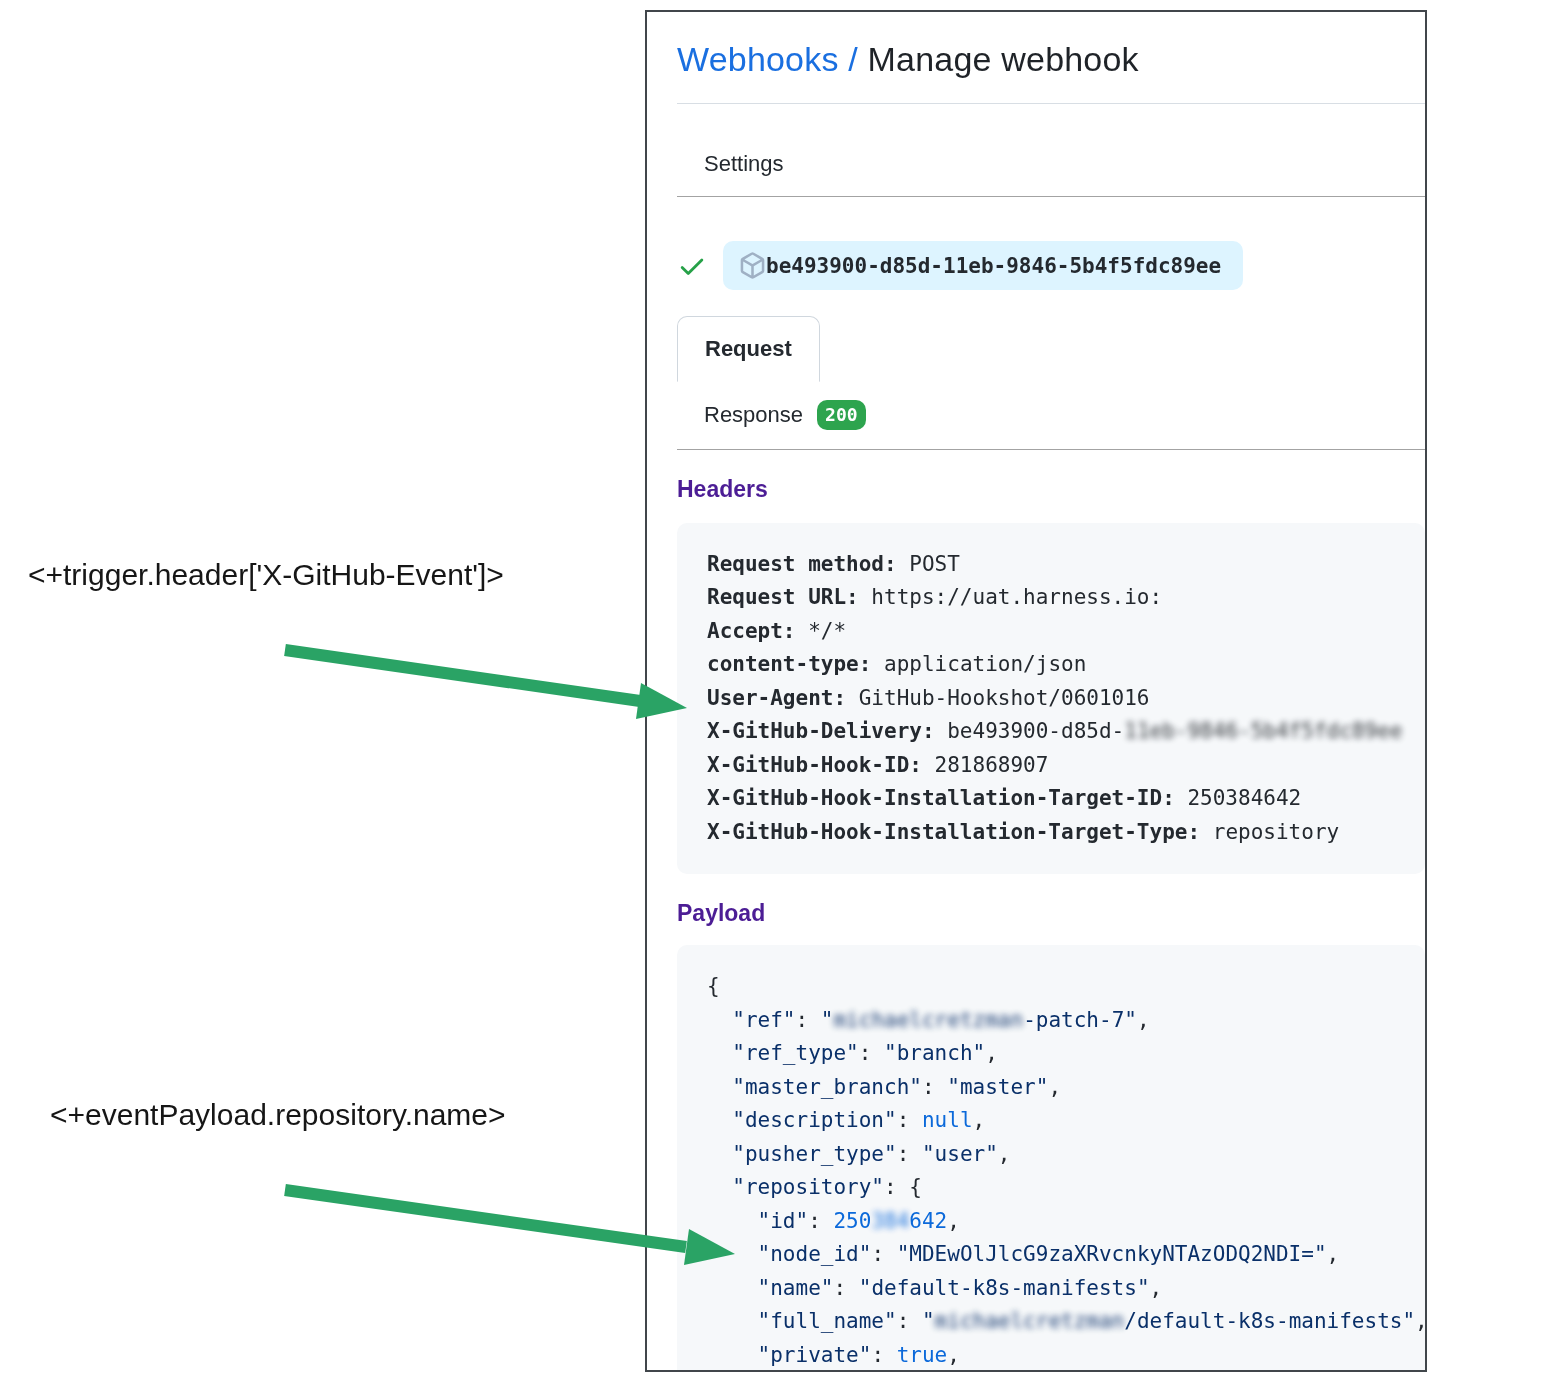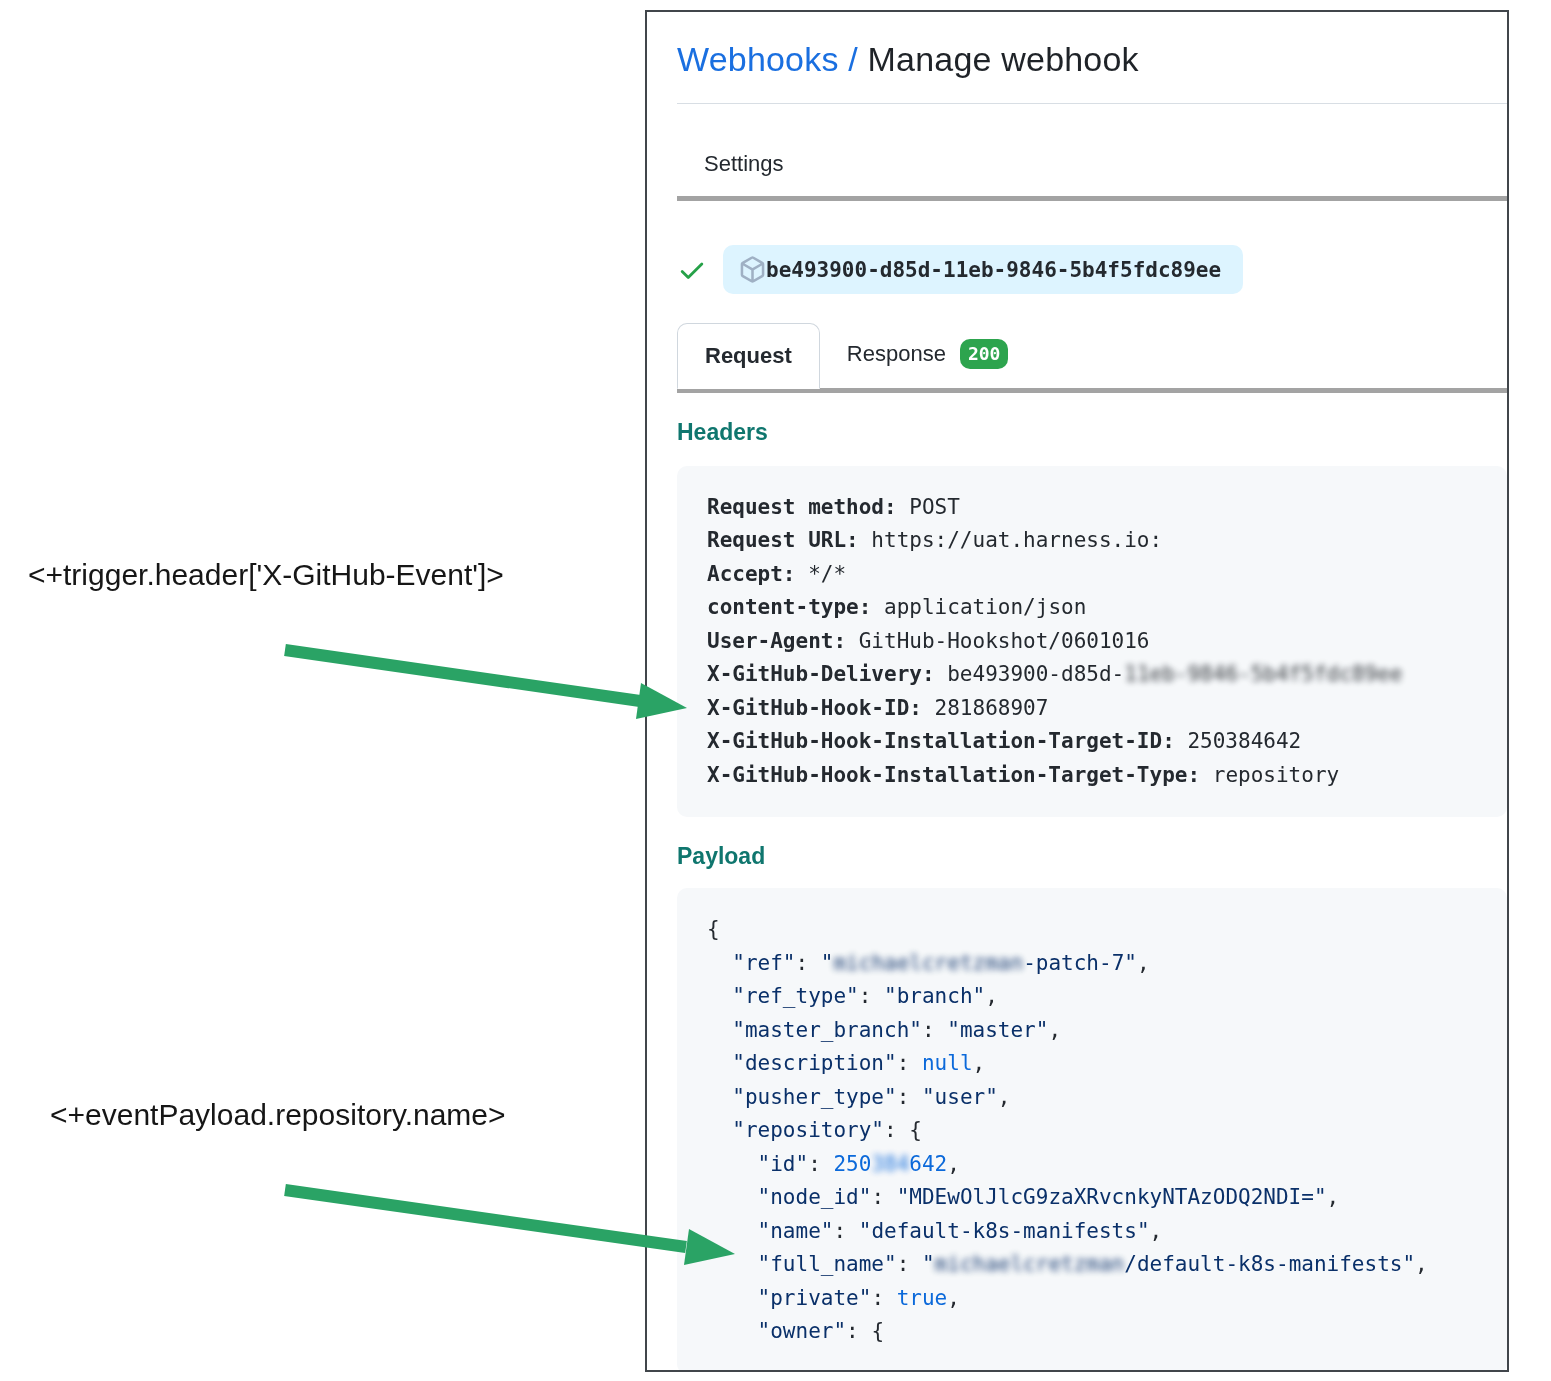--- a/index.html
+++ b/index.html
@@ -11,30 +11,30 @@
   .annotation{
     position:absolute;font-size:30px;color:#161616;white-space:nowrap;
     font-family:"Liberation Sans",sans-serif;
   }
   #anno-trigger{left:28px;top:558px;}
   #anno-payload{left:50px;top:1098px;}
   svg.arrows{position:absolute;left:0;top:0;z-index:6;pointer-events:none;}
 
   
   .panel{
-    position:absolute;left:645px;top:10px;width:864px;height:1362px;
+    position:absolute;left:645px;top:10px;width:782px;height:1362px;
     box-sizing:border-box;border:2px solid #41464b;background:#ffffff;
     padding:0 0 0 30px;overflow:hidden;z-index:1;
   }
   .breadcrumb{margin-top:28px;font-size:34px;color:#1f2328;letter-spacing:.2px;}
   .breadcrumb .crumb-link{color:#1a6fe0;text-decoration:none;cursor:pointer;}
   .breadcrumb .crumb-sep{color:#1a6fe0;}
   .divider{margin-top:24px;border-top:1px solid #d8dee4;height:0;}
 
-  .tabbar{display:flex;align-items:flex-end;border-bottom:5px solid #a3a3a3;}
+  .tabbar{display:flex;align-items:flex-start;border-bottom:1px solid #a3a3a3;flex-direction:column;}
   #main-tabs{margin-top:28px;}
   #sub-tabs{margin-top:26px;}
   .tab{
     padding:19px 27px;font-size:22px;color:#24292f;cursor:pointer;
     display:flex;align-items:center;background:transparent;border:none;
     font-family:"Liberation Sans",sans-serif;
   }
   .tab.active{
     background:#fff;border:1px solid #d0d7de;border-bottom:1px solid #fff;
     border-radius:10px 10px 0 0;margin-bottom:-1px;font-weight:700;
@@ -49,21 +49,21 @@
   .check-icon{width:30px;height:30px;flex:none;}
   .pill{
     display:flex;align-items:center;gap:0;background:#ddf4ff;
     border-radius:10px;padding:11px 22px 11px 16px;cursor:pointer;
   }
   .pkg-icon{width:27px;height:27px;flex:none;}
   .delivery-id{
     font-family:"DejaVu Sans Mono",monospace;font-size:21px;font-weight:700;color:#24292f;
   }
 
-  .sec-heading{margin-top:26px;font-size:23px;font-weight:700;color:#0f766e;}
+  .sec-heading{margin-top:26px;font-size:23px;font-weight:700;color:#4c1d95;}
   .codebox{
     margin-top:20px;background:#f6f8fa;border-radius:10px;padding:25px 30px;
     font-family:"DejaVu Sans Mono",monospace;font-size:21px;line-height:33.5px;
     color:#24292f;
   }
   #payload-box{margin-top:18px;}
   .hline{white-space:pre;}
   .hline .hk{font-weight:700;color:#24292f;}
   .hline .hv{font-weight:400;color:#24292f;}
   .code-line{white-space:pre;}

